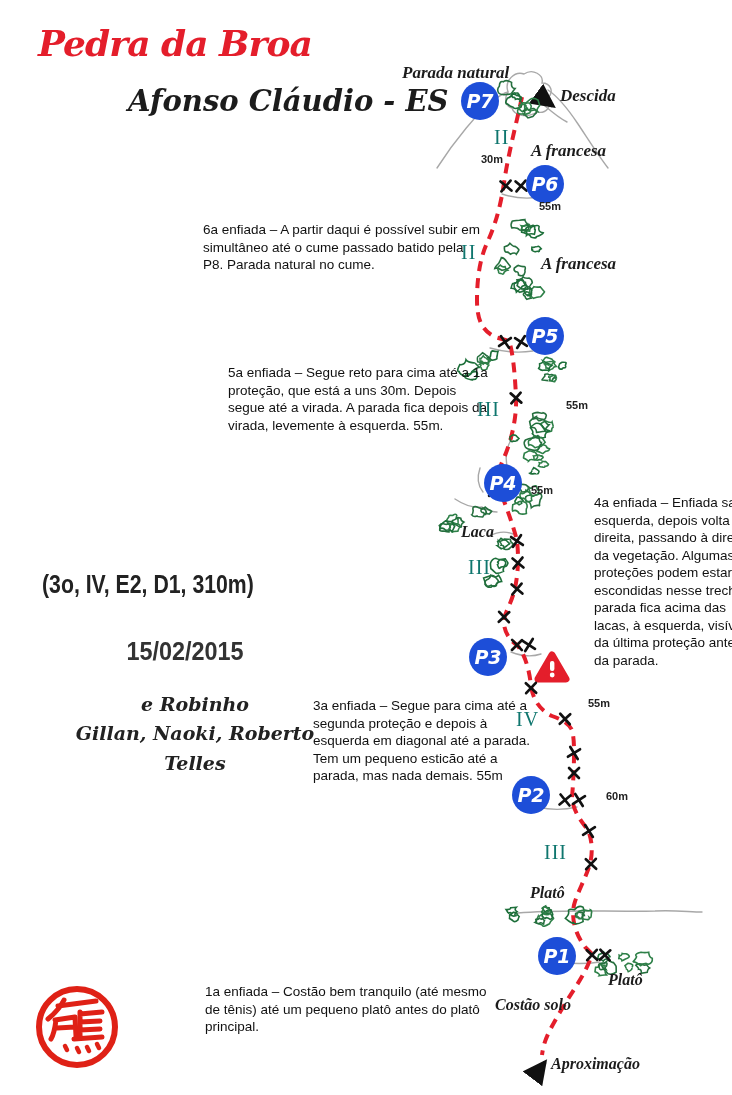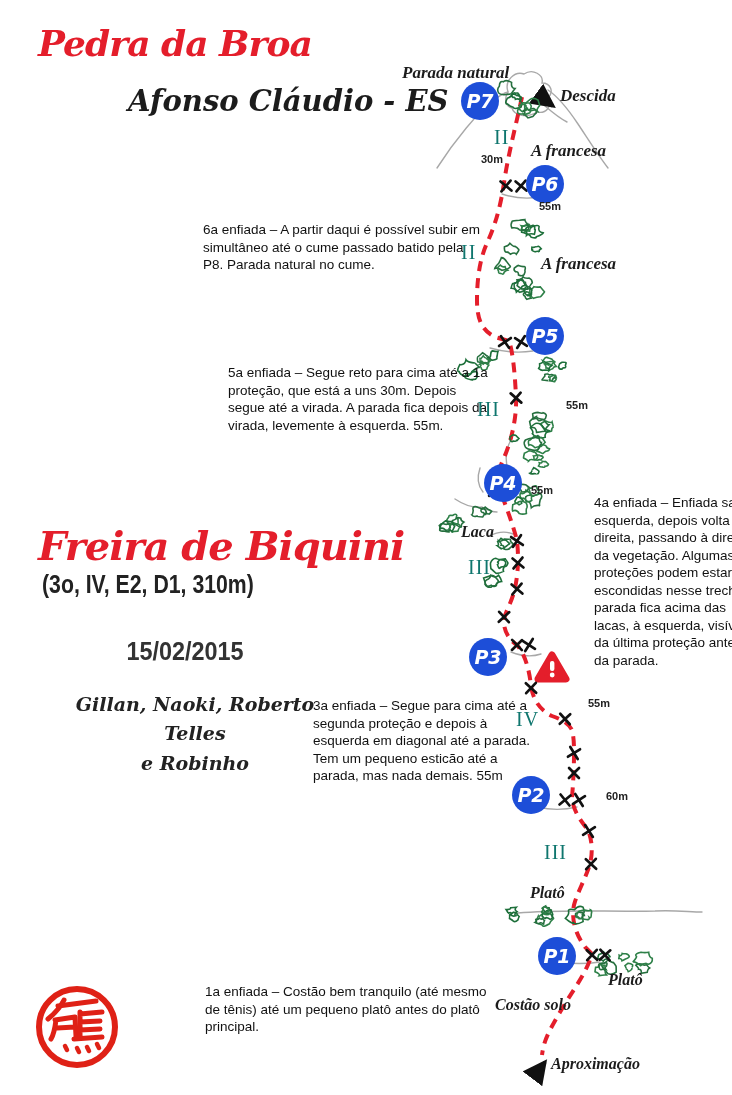--- a/index.html
+++ b/index.html
@@ -206,26 +206,25 @@
         <path d="M584,826 L594,836 M594,826 L584,836" stroke="#111" stroke-width="2.7" stroke-linecap="round" transform="rotate(11.7 589 831)"></path>
         <path d="M586,859 L596,869 M596,859 L586,869" stroke="#111" stroke-width="2.7" stroke-linecap="round" transform="rotate(-1.9 591 864)"></path>
         <path d="M587,950 L597,960 M597,950 L587,960" stroke="#111" stroke-width="2.7" stroke-linecap="round" transform="rotate(-2.2 592 955)"></path>
         <path d="M600,950 L610,960 M610,950 L600,960" stroke="#111" stroke-width="2.7" stroke-linecap="round" transform="rotate(3.6 605 955)"></path>
       </g>
   </svg>
 
   <div class="title">Pedra da Broa</div>
   <div class="subtitle">Afonso Cláudio - ES</div>
 
-  <div class="route-name">Freira de Biquini</div>
   <div class="route-specs">(3o, IV, E2, D1, 310m)</div>
   <div class="route-date">15/02/2015</div>
   <div class="authors">
+    <div>e Robinho</div>
     <div>Gillan, Naoki, Roberto Telles</div>
-    <div>e Robinho</div>
   </div>
 
   <div class="note" style="left:203px;top:221px;width:282px;">6a enfiada – A partir daqui é possível subir em simultâneo até o cume passado batido pela P8. Parada natural no cume.</div>
   <div class="note" style="left:228px;top:364px;width:260px;">5a enfiada – Segue reto para cima até a 1a proteção, que está a uns 30m. Depois segue até a virada. A parada fica depois da virada, levemente à esquerda. 55m.</div>
   <div class="note" style="left:594px;top:477px;width:165px;margin-top:17px;">4a enfiada – Enfiada saí à esquerda, depois volta à direita, passando à direita da vegetação. Algumas proteções podem estar escondidas nesse trecho. A parada fica acima das lacas, à esquerda, visível da última proteção antes da parada.</div>
   <div class="note" style="left:313px;top:697px;width:220px;">3a enfiada – Segue para cima até a segunda proteção e depois à esquerda em diagonal até a parada. Tem um pequeno esticão até a parada, mas nada demais. 55m</div>
   <div class="note" style="left:205px;top:983px;width:300px;">1a enfiada – Costão bem tranquilo (até mesmo de tênis) até um pequeno platô antes do platô principal.</div>
 
   <div class="anchor" style="left:461px;top:82px;">P7</div>
   <div class="anchor" style="left:526px;top:165px;">P6</div>

